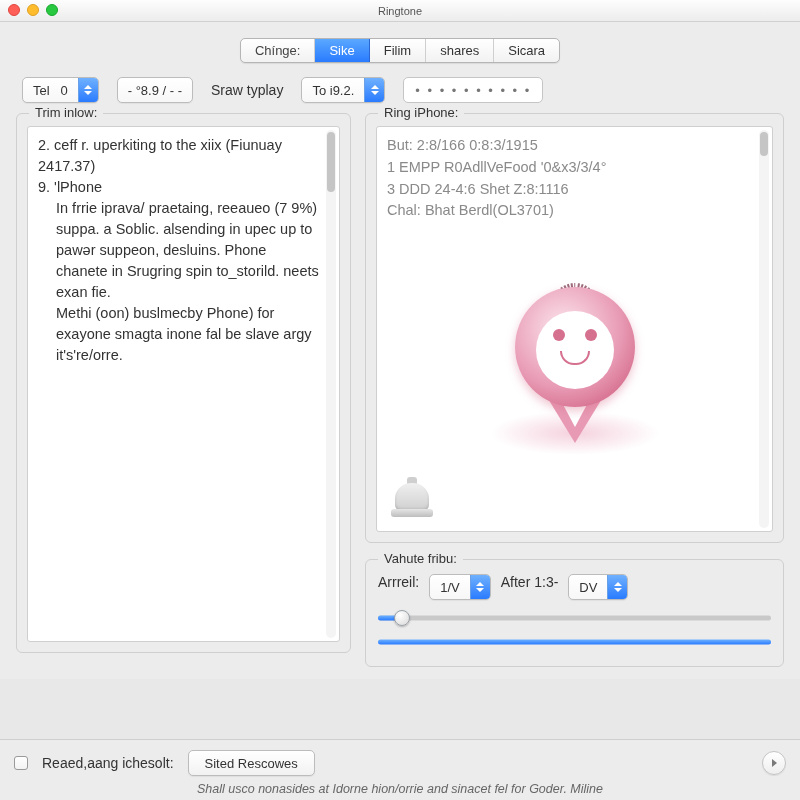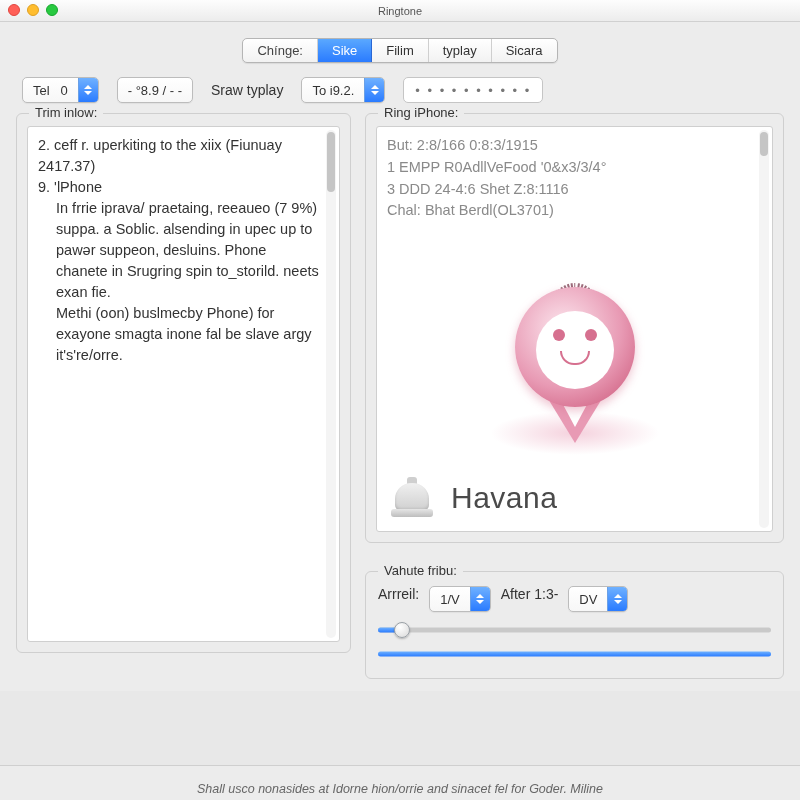--- a/index.html
+++ b/index.html
@@ -98,21 +98,21 @@
   .cols { display:flex; gap:14px; padding: 0 4px; }
   .group {
     position:relative; border:1px solid #cfcfcf; border-radius:6px;
     background:#ececec; padding: 12px 10px 10px 10px;
   }
   .group > .legend {
     position:absolute; top:-9px; left:12px; background:#ececec;
     padding:0 6px; font-size:13px; color:#333;
   }
   .left-col { flex: 0 0 335px; height: 540px; }
-  .right-col { flex:1; display:flex; flex-direction:column; gap:28px; }
+  .right-col { flex:1; display:flex; flex-direction:column; gap:16px; }
 
   .textpane {
     width:100%; height:100%; background:#fff; border:1px solid #cfcfcf;
     border-radius:3px; position:relative; overflow:hidden;
   }
   .textpane .content {
     padding: 8px 18px 8px 10px; font-size:14.5px; line-height:1.45;
     color:#333; font-weight:400;
     height:100%; overflow:hidden;
   }
@@ -275,21 +275,21 @@
   <div class="titlebar-title">Ringtone</div>
 </div>
 
 <div class="window-body">
 
   <div class="segrow">
     <div class="seg">
       <div class="cell label">Chínge:</div>
       <div class="cell selected">Sike</div>
       <div class="cell">Filim</div>
-      <div class="cell">typlay</div>
+      <div class="cell">shares</div>
       <div class="cell">Sicara</div>
     </div>
   </div>
 
   <div class="controls-row">
     <div class="stepper">
       <span class="lbl"><span>Tel</span>&nbsp;&nbsp;&nbsp;<span>0</span></span>
       <span class="arrows">
           <span class="tri-up"></span>
           <span class="tri-down"></span>
@@ -370,21 +370,20 @@
                 <div class="eye r"></div>
               <div class="mouth"></div>
             </div>
           </div>
           <div class="bottom-brand">
             <div class="bell-icon">
               <div class="cap"></div>
                 <div class="dome"></div>
                 <div class="base"></div>
             </div>
-            <div class="brand-name">Havana</div>
           </div>
           <div class="scrollbar tiny">
               <div class="thumb"></div>
             </div>
         </div>
       </div>
 
       <div class="group vgroup">
         <div class="legend">Vahute fribu:</div>
         <div class="vrow">
@@ -412,14 +411,23 @@
         </div>
         <div class="slider" style="margin-top:8px">
           <div class="track-bg" style="background:linear-gradient(#6fb1ff,#2a7bff)"></div>
         </div>
       </div>
     </div>
   </div>
 </div>
 
 <div class="footer">
+  <div class="footer-row">
+    <span class="checkbox"></span>
+    <span class="footer-label">Reaed,aang ichesolt:</span>
+    <span class="btn">Sited Rescowes</span>
+    <span class="push"></span>
+    <span class="round-btn">
+        <span class="chev"></span>
+      </span>
+  </div>
   <div class="footer-sub">Shall usco nonasides at Idorne hion/orrie and sinacet fel for Goder. Miline</div>
 </div>
 
 </body></html>

